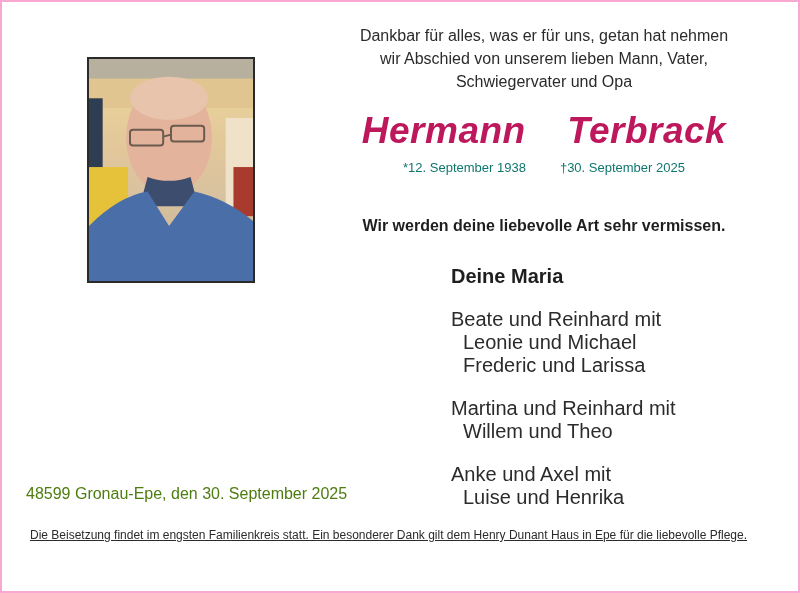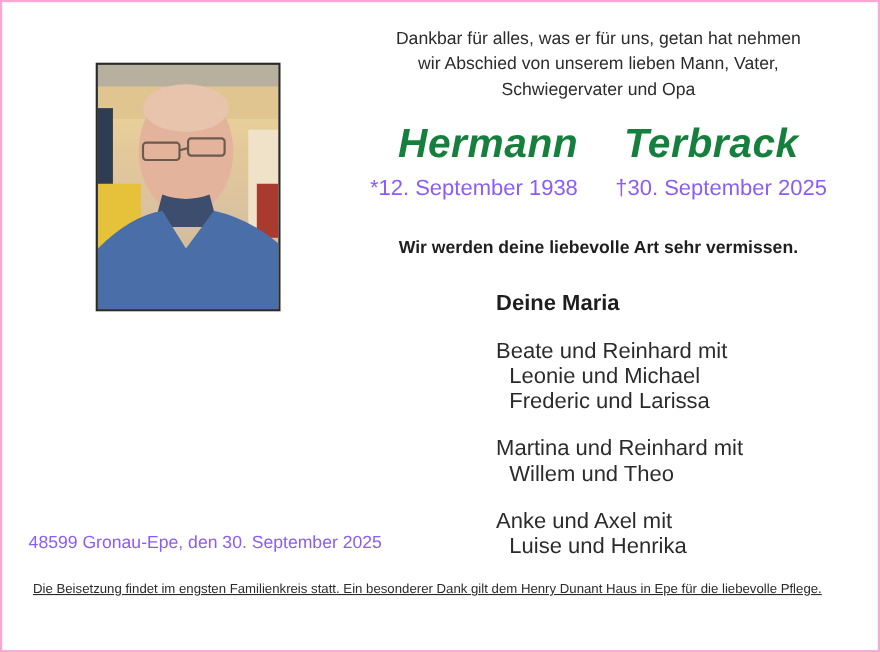--- a/index.html
+++ b/index.html
@@ -14,45 +14,45 @@
     box-sizing: border-box; border: 2px solid #2a2a2a; overflow: hidden;
     background: linear-gradient(180deg, #b9b19c 0%, #c9b88e 12%, #e7cf9a 22%, #e2c79a 40%, #d9c2a0 60%, #c8b18f 100%);
   }
   .photo svg { display: block; width: 100%; height: 100%; }
   .intro {
     position: absolute; left: 330px; top: 22px; width: 424px;
     text-align: center; font-size: 16px; line-height: 23px; color: #2b2b2b;
   }
   .name {
     position: absolute; left: 330px; top: 108px; width: 424px; text-align: center;
-    font-size: 37px; font-weight: bold; font-style: italic; color: #15803d;
+    font-size: 37px; font-weight: bold; font-style: italic; color: #be185d;
     letter-spacing: 0.5px; word-spacing: 10px;
   }
   .dates {
     position: absolute; left: 330px; top: 158px; width: 424px;
-    display: flex; justify-content: center; gap: 34px; font-size: 20px; color: #8b5cf6;
+    display: flex; justify-content: center; gap: 34px; font-size: 13px; color: #0f766e;
   }
   .motto {
     position: absolute; left: 330px; top: 215px; width: 424px; text-align: center;
     font-size: 16px; font-weight: bold; color: #1e1e1e;
   }
   .family {
     position: absolute; left: 449px; top: 263px; width: 260px;
     font-size: 20px; color: #2b2b2b;
   }
   .family .lead { font-weight: bold; color: #1e1e1e; line-height: 23px; margin-bottom: 2px; }
   .family .group { margin-bottom: 3px; margin-top: 20px; }
   .family .line { line-height: 23px; }
   .family .sub { padding-left: 12px; }
   .poem {
     position: absolute; left: 50px; top: 318px; width: 240px; text-align: center;
     font-size: 16px; line-height: 23px; font-style: italic; color: #2b2b2b;
   }
   .place {
-    position: absolute; left: 24px; top: 483px; font-size: 16px; color: #8b5cf6;
+    position: absolute; left: 24px; top: 483px; font-size: 16px; color: #4d7c0f;
   }
   .note {
     position: absolute; left: 28px; top: 521px; width: 760px;
     font-size: 12px; line-height: 24px; color: #2b2b2b; text-decoration: underline;
   }
 </style>
 </head>
 <body>
 
 <div class="page">

